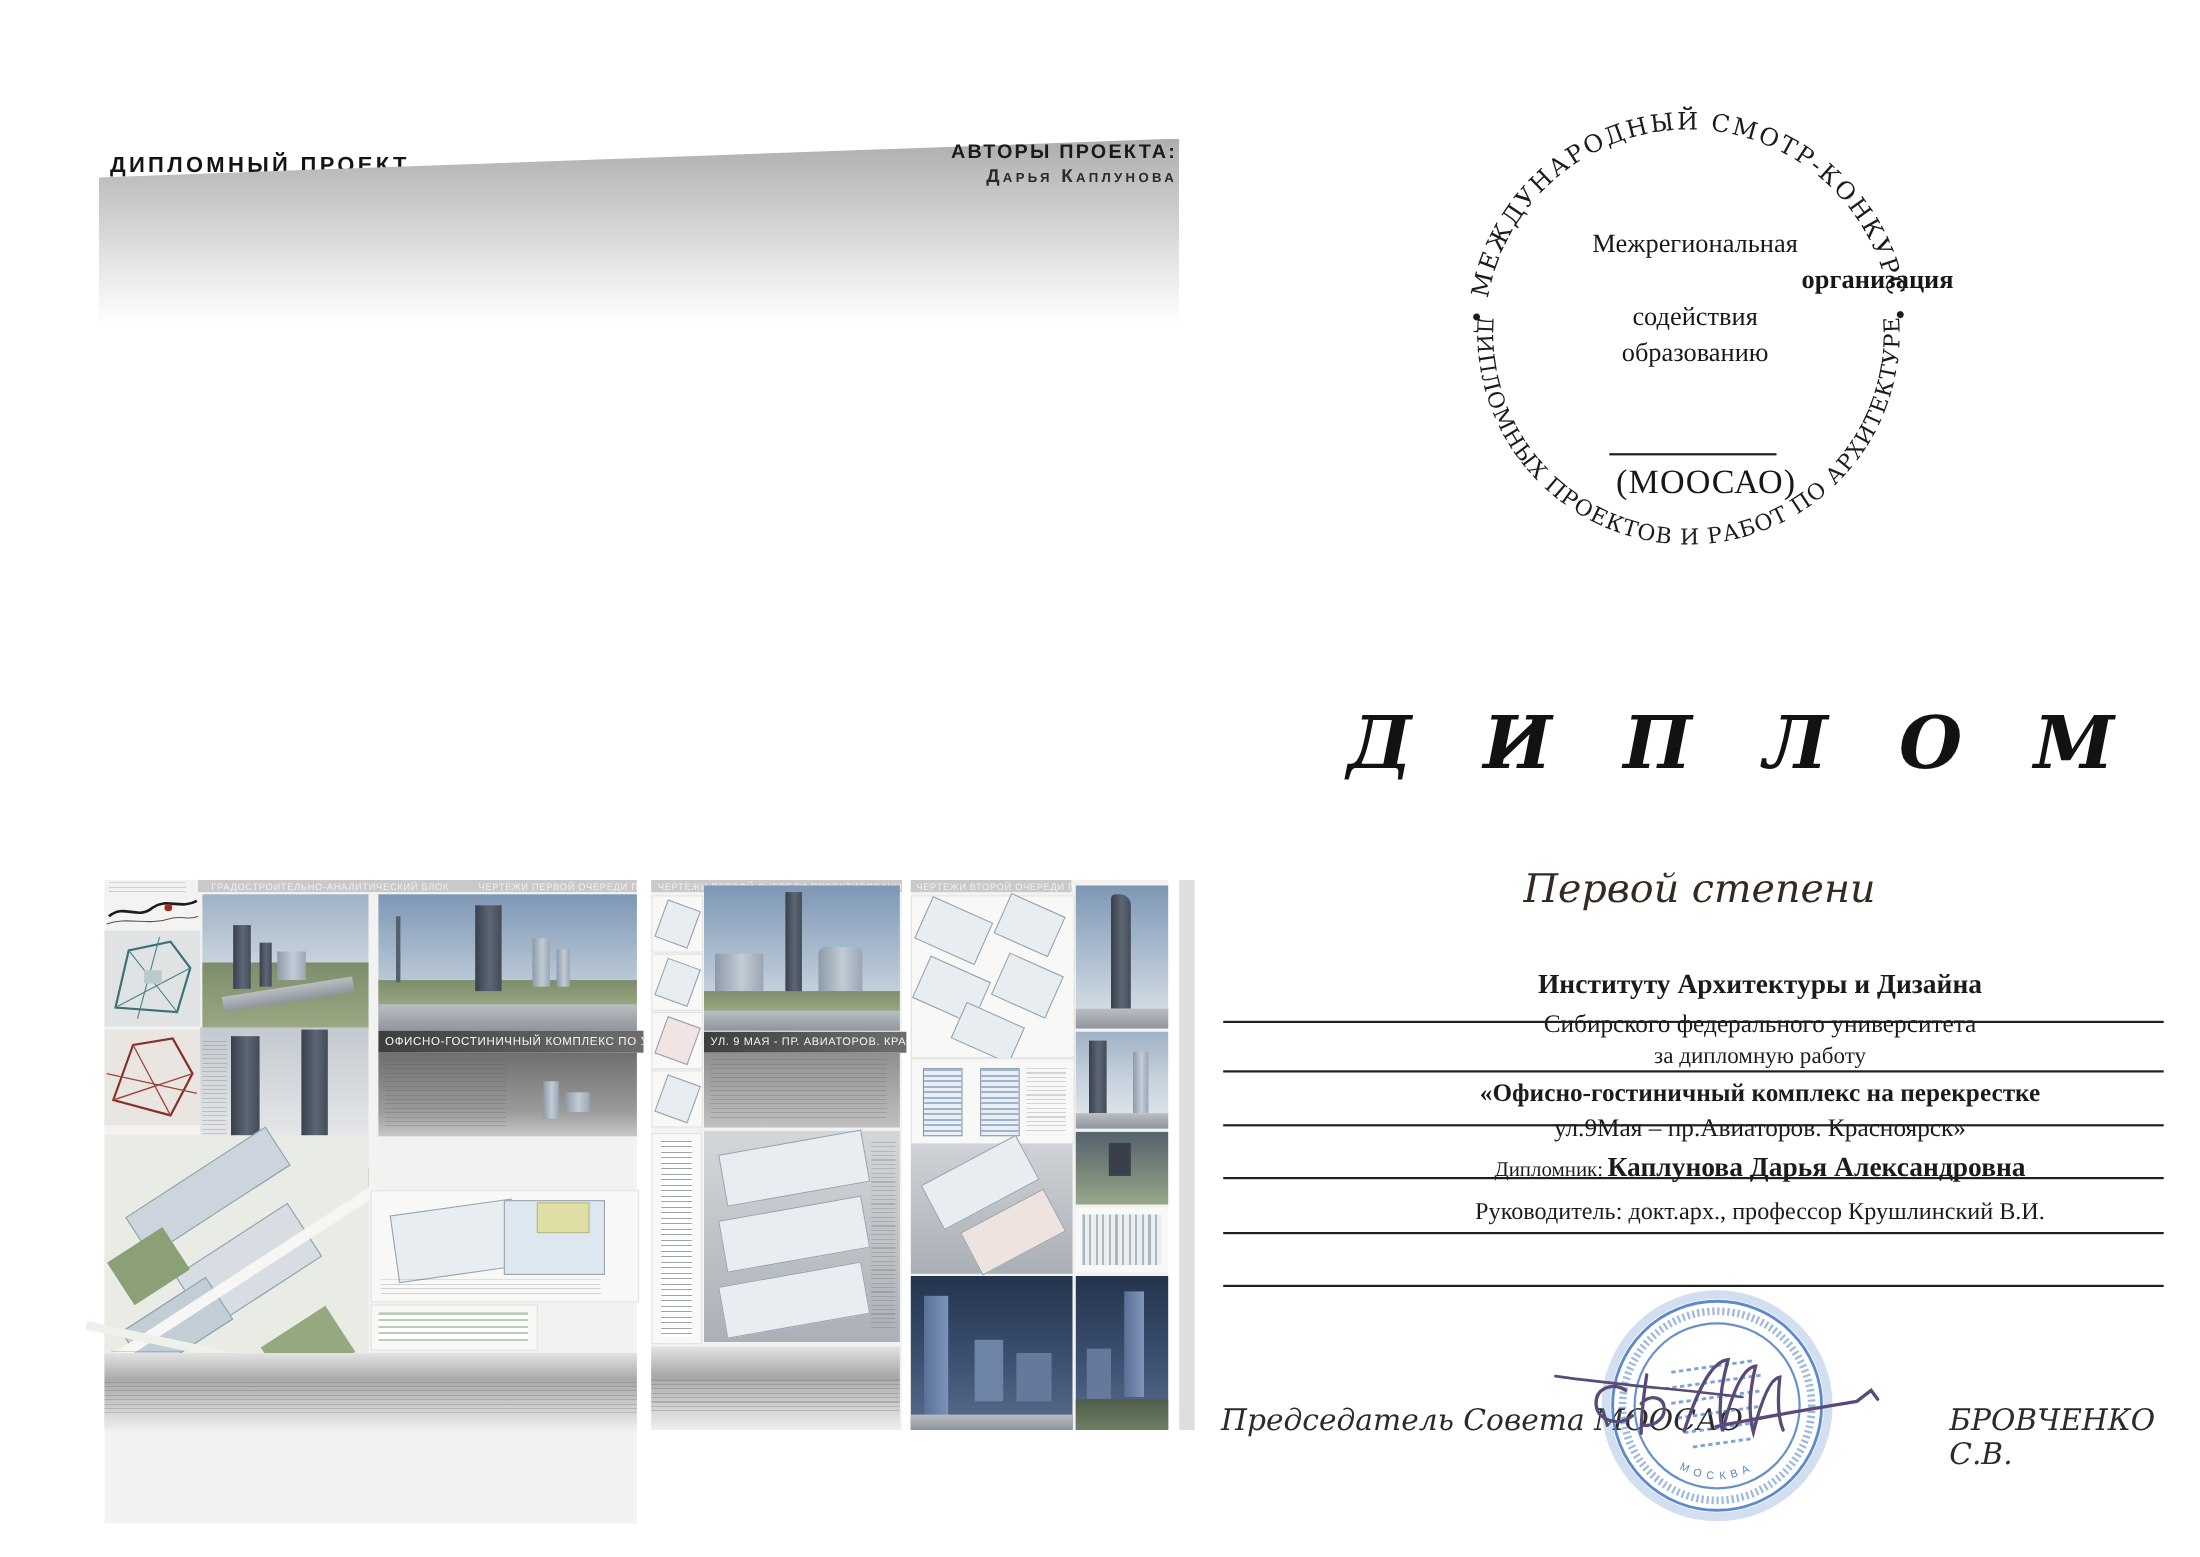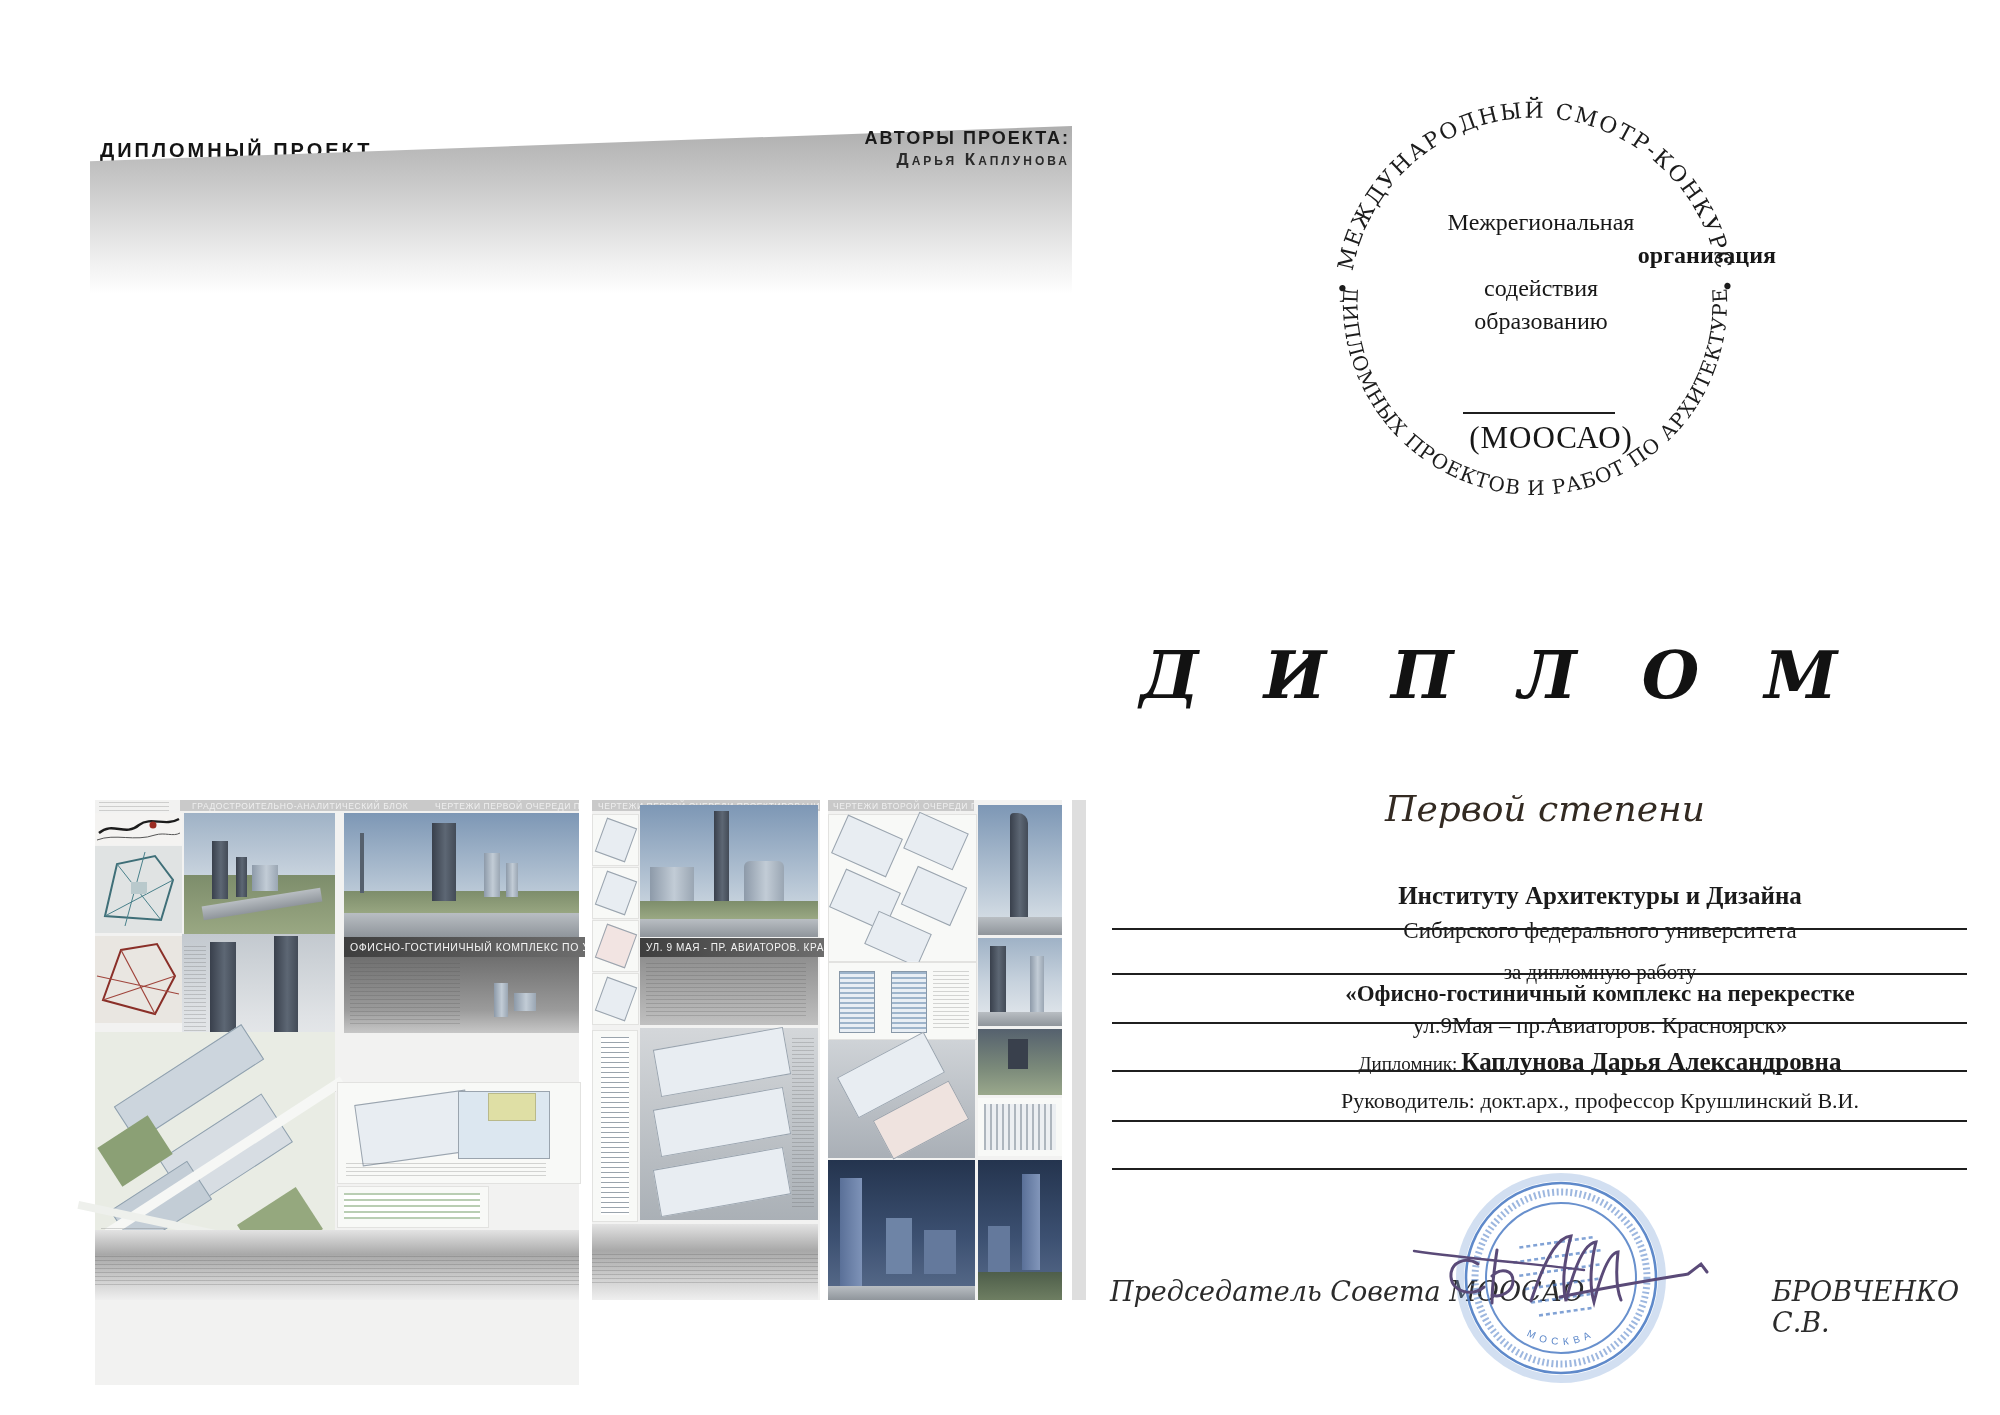--- a/index.html
+++ b/index.html
@@ -58,21 +58,21 @@
     font-family:"Liberation Sans", sans-serif;font-size:8px;color:#787878;letter-spacing:1px;
   }
   
   .seal-text{font-family:"DejaVu Serif", serif;fill:#1c1c1c;}
   .org-block{width:470px;text-align:center;font-size:24px;line-height:33px;color:#171717;}
   .org-bold{font-weight:bold;text-align:right;}
   .moocao{font-size:31px;letter-spacing:1px;}
   .diploma-title{
     font-family:"DejaVu Serif", serif;font-style:italic;font-weight:bold;
     font-size:66px;letter-spacing:18px;word-spacing:6px;color:#121212;
-    width:800px;text-align:left;
+    width:800px;text-align:right;
   }
   .degree{
     font-family:"DejaVu Serif", serif;font-style:italic;font-size:36px;
     color:#332a22;width:800px;text-align:center;
   }
   .cline{width:800px;text-align:center;white-space:nowrap;}
   .rule{height:0;border-top:2px solid #1f1f1f;}
   .script{
     font-family:"DejaVu Serif", serif;font-style:italic;color:#2b2b2b;
   }
@@ -293,21 +293,21 @@
   <div>образованию</div>
 </div>
 <div class="abs rule" style="left:1463px;top:412px;width:152px;border-top-width:2px;"></div>
 <div class="abs org-block moocao" style="left:1316px;top:421px;">(МООСАО)</div>
 
 <div class="abs diploma-title" style="left:1140px;top:636px;">Д И П Л О М</div>
 <div class="abs degree" style="left:1145px;top:788px;">Первой степени</div>
 
 <div class="abs cline" style="left:1200px;top:882px;font-size:25px;font-weight:bold;">Институту Архитектуры и Дизайна</div>
 <div class="abs cline" style="left:1200px;top:918px;font-size:23px;">Сибирского федерального университета</div>
-<div class="abs cline" style="left:1200px;top:947px;font-size:21px;margin-top:13px;">за дипломную работу</div>
+<div class="abs cline" style="left:1200px;top:947px;font-size:21px;">за дипломную работу</div>
 <div class="abs cline" style="left:1200px;top:981px;font-size:23px;font-weight:bold;">«Офисно-гостиничный комплекс на перекрестке</div>
 <div class="abs cline" style="left:1200px;top:1013px;font-size:23px;font-weight:normal;">ул.9Мая – пр.Авиаторов. Красноярск»</div>
 <div class="abs cline" style="left:1200px;top:1048px;">
   <span style="font-size:19px;">Дипломник:</span>
   <span style="font-size:25px;font-weight:bold;">Каплунова Дарья Александровна</span>
 </div>
 <div class="abs cline" style="left:1200px;top:1088px;font-size:22px;">Руководитель: докт.арх., профессор Крушлинский В.И.</div>
 
 <div class="abs rule" style="left:1112px;top:928px;width:855px;"></div>
 <div class="abs rule" style="left:1112px;top:973px;width:855px;"></div>

